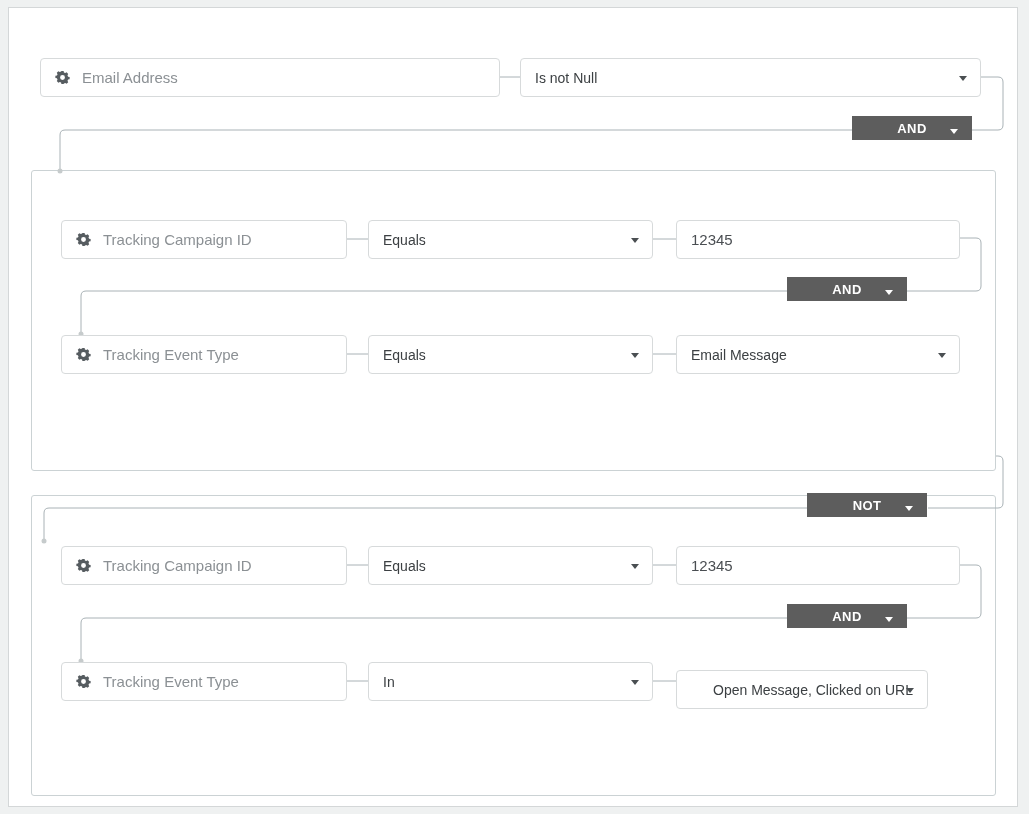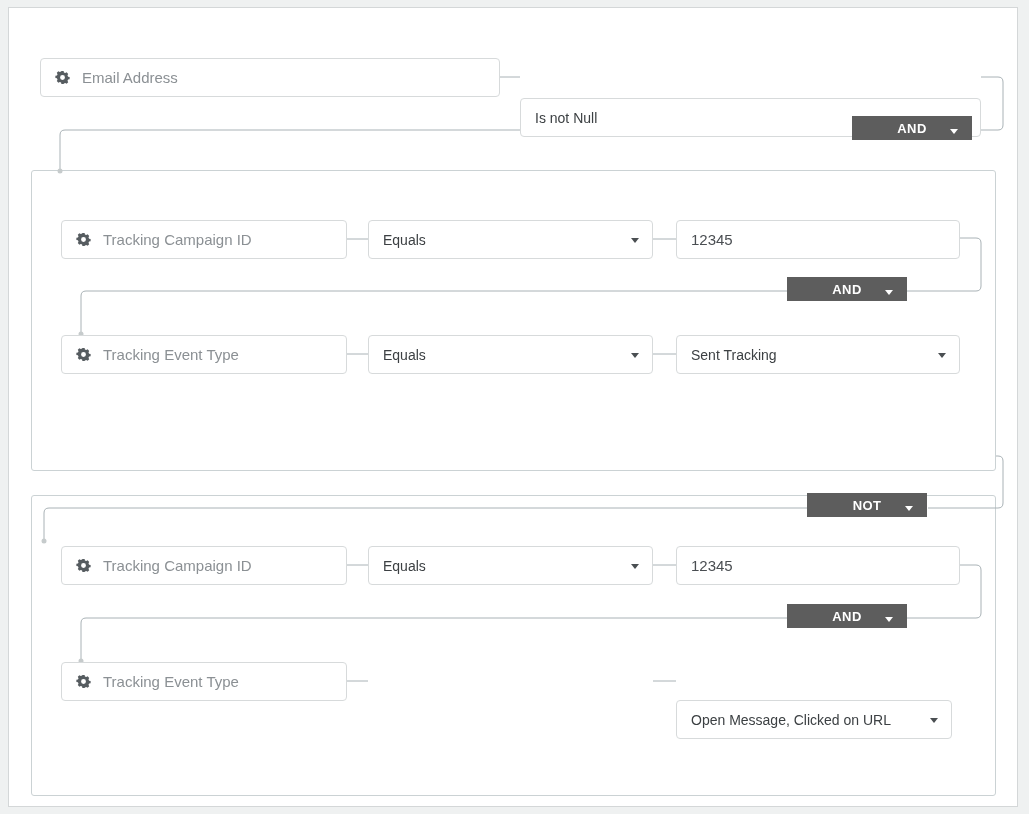--- a/index.html
+++ b/index.html
@@ -81,21 +81,21 @@
 
   <div class="box" style="left:40px;top:58px;width:460px;">
     <span class="gear">
       <svg viewBox="0 0 16 16">
           <path fill-rule="evenodd" d="M6.8 1h2.4l.3 1.7c.5.12 1 .33 1.4.6l1.5-.8 1.7 1.7-.8 1.5c.27.43.48.9.6 1.4l1.7.3v2.4l-1.7.3c-.12.5-.33.97-.6 1.4l.8 1.5-1.7 1.7-1.5-.8c-.4.27-.9.48-1.4.6L9.2 15H6.8l-.3-1.7c-.5-.12-1-.33-1.4-.6l-1.5.8-1.7-1.7.8-1.5c-.27-.43-.48-.9-.6-1.4L.4 8.6V6.2l1.7-.3c.12-.5.33-.97.6-1.4l-.8-1.5 1.7-1.7 1.5.8c.4-.27.9-.48 1.4-.6L6.8 1z M8 5.4A2.6 2.6 0 1 0 8 10.6 2.6 2.6 0 0 0 8 5.4z"></path>
         </svg>
     </span>
     <span class="field-label">Email Address</span>
   </div>
 
-  <div class="box" style="left:520px;top:58px;width:461px;margin-top:40px;">
+  <div class="box" style="left:520px;top:58px;width:461px;">
     <span class="op-label">Is not Null</span>
     <span class="caret"></span>
   </div>
 
   <div class="gate" style="left:852px;top:116px;width:120px;">
     <span class="gate-label">AND</span>
     <span class="caret"></span>
   </div>
 
   <div class="box" style="left:61px;top:220px;width:286px;">
@@ -123,21 +123,21 @@
           <path fill-rule="evenodd" d="M6.8 1h2.4l.3 1.7c.5.12 1 .33 1.4.6l1.5-.8 1.7 1.7-.8 1.5c.27.43.48.9.6 1.4l1.7.3v2.4l-1.7.3c-.12.5-.33.97-.6 1.4l.8 1.5-1.7 1.7-1.5-.8c-.4.27-.9.48-1.4.6L9.2 15H6.8l-.3-1.7c-.5-.12-1-.33-1.4-.6l-1.5.8-1.7-1.7.8-1.5c-.27-.43-.48-.9-.6-1.4L.4 8.6V6.2l1.7-.3c.12-.5.33-.97.6-1.4l-.8-1.5 1.7-1.7 1.5.8c.4-.27.9-.48 1.4-.6L6.8 1z M8 5.4A2.6 2.6 0 1 0 8 10.6 2.6 2.6 0 0 0 8 5.4z"></path>
         </svg>
     </span>
     <span class="field-label">Tracking Event Type</span>
   </div>
   <div class="box" style="left:368px;top:335px;width:285px;">
     <span class="op-label">Equals</span>
     <span class="caret"></span>
   </div>
   <div class="box" style="left:676px;top:335px;width:284px;">
-    <span class="val-label">Sent Tracking</span>
+    <span class="val-label">Email Message</span>
     <span class="caret"></span>
   </div>
 
   <div class="gate" style="left:807px;top:493px;width:120px;">
     <span class="gate-label">NOT</span>
     <span class="caret"></span>
   </div>
 
   <div class="box" style="left:61px;top:546px;width:286px;">
     <span class="gear">
@@ -159,18 +159,22 @@
   </div>
 
   <div class="box" style="left:61px;top:662px;width:286px;">
     <span class="gear">
       <svg viewBox="0 0 16 16">
           <path fill-rule="evenodd" d="M6.8 1h2.4l.3 1.7c.5.12 1 .33 1.4.6l1.5-.8 1.7 1.7-.8 1.5c.27.43.48.9.6 1.4l1.7.3v2.4l-1.7.3c-.12.5-.33.97-.6 1.4l.8 1.5-1.7 1.7-1.5-.8c-.4.27-.9.48-1.4.6L9.2 15H6.8l-.3-1.7c-.5-.12-1-.33-1.4-.6l-1.5.8-1.7-1.7.8-1.5c-.27-.43-.48-.9-.6-1.4L.4 8.6V6.2l1.7-.3c.12-.5.33-.97.6-1.4l-.8-1.5 1.7-1.7 1.5.8c.4-.27.9-.48 1.4-.6L6.8 1z M8 5.4A2.6 2.6 0 1 0 8 10.6 2.6 2.6 0 0 0 8 5.4z"></path>
         </svg>
     </span>
     <span class="field-label">Tracking Event Type</span>
   </div>
-  <div class="box" style="left:676px;top:700px;width:276px;">
+  <div class="box" style="left:368px;top:662px;width:285px;">
+    <span class="op-label">In</span>
+    <span class="caret"></span>
+  </div>
+  <div class="box" style="left:676px;top:670px;width:252px;justify-content:flex-end;">
     <span class="val-label">Open Message, Clicked on URL</span>
     <span class="caret"></span>
   </div>
 
 </div>
 
 </body></html>

